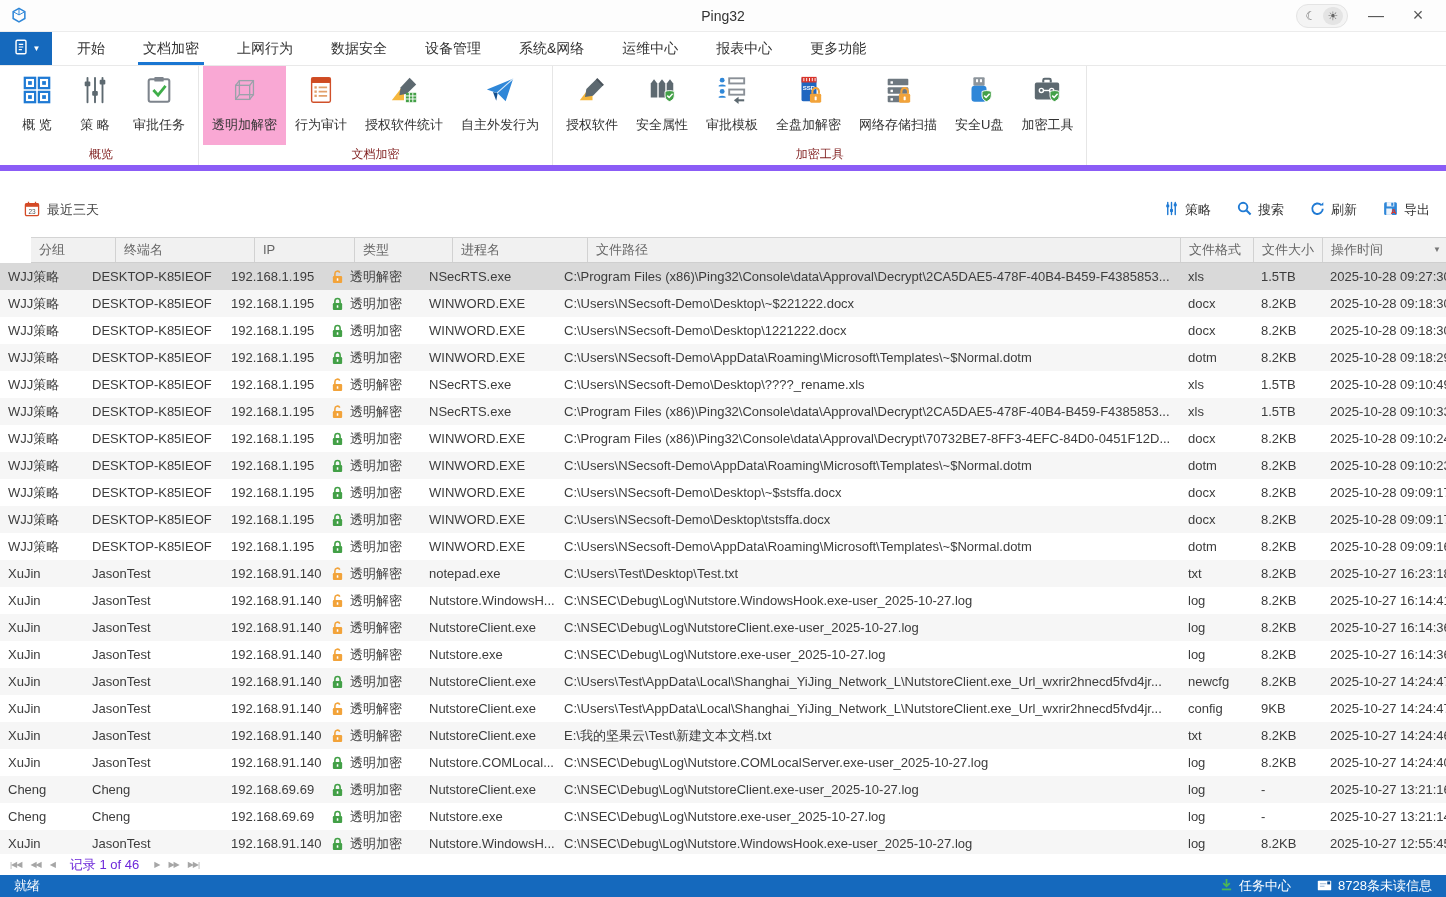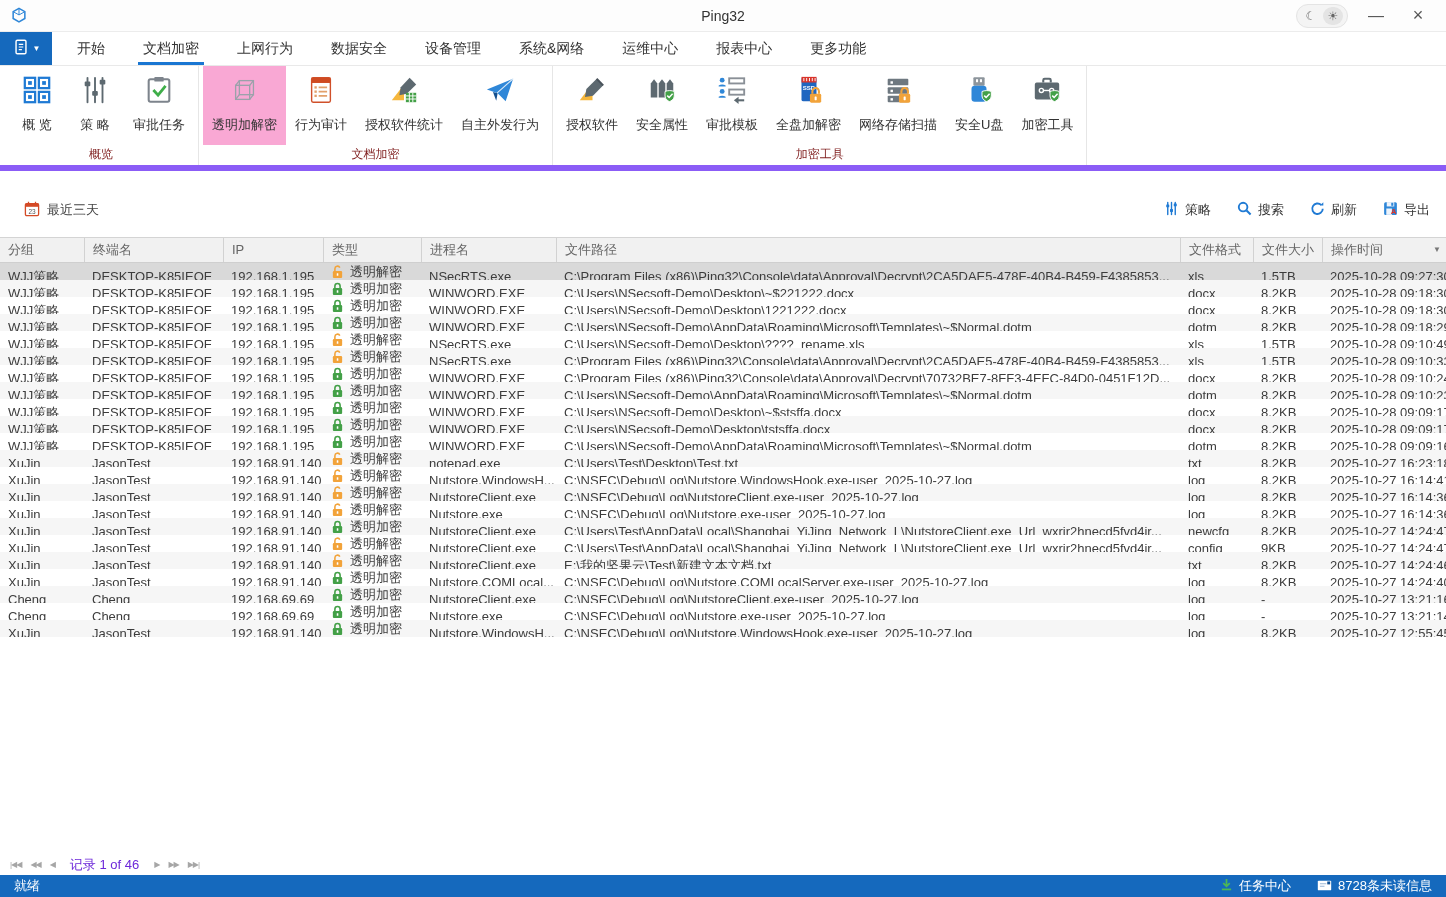--- a/index.html
+++ b/index.html
@@ -46,27 +46,27 @@
   .spacer1 { flex:0 0 22px; }
   .filterbar { height:34px; flex:0 0 34px; display:flex; align-items:center; padding:0 16px 0 24px; }
   .date-filter { display:flex; align-items:center; gap:7px; font-size:13px; color:#444;justify-content:center; }
   .fb-actions { margin-left:auto; display:flex; align-items:center; gap:26px; }
   .fb-act { display:flex; align-items:center; gap:6px; font-size:13px; color:#333; cursor:default; }
   .spacer2 { flex:0 0 10px; }
 
   
   .grid-cols { display:grid; grid-template-columns:84px 139px 100px 98px 135px 1fr 73px 69px 124px; }
   .thead { height:26px; flex:0 0 26px; background:#f1f1f1; border-top:1px solid #d4d4d4;
-    border-bottom:1px solid #cfcfcf; }
+    border-bottom:1px solid #cfcfcf;margin-left:31px; }
   .th { font-size:13px; color:#666; line-height:24px; padding-left:8px; white-space:nowrap;
     border-left:1px solid #d2d2d2; position:relative; overflow:hidden; }
   .th:first-child { border-left:none; }
   .th .sort { position:absolute; right:5px; top:0; font-size:8px; color:#777; }
   .tbody { flex:1; overflow:hidden; }
-  .trow { height:17px; }
+  .trow { height:27px; }
   .trow.alt { background:#f6f6f6; }
   .trow.sel { background:#d9d9d9; }
   .td { font-size:13px; color:#3c3c3c; line-height:27px; padding-left:8px; white-space:nowrap; overflow:hidden; }
   .td.type { display:flex; align-items:center; gap:6px; }
   .td .lock { display:flex; align-items:center; }
 
   
   .pager { height:21px; flex:0 0 21px; display:flex; align-items:center; padding-left:10px; gap:9px; background:#fff; }
   .pg-btn { font-size:8px; color:#a6a6a6; letter-spacing:-1px; }
   .pg-text { font-size:13px; color:#6d28d9; margin:0 6px; }

